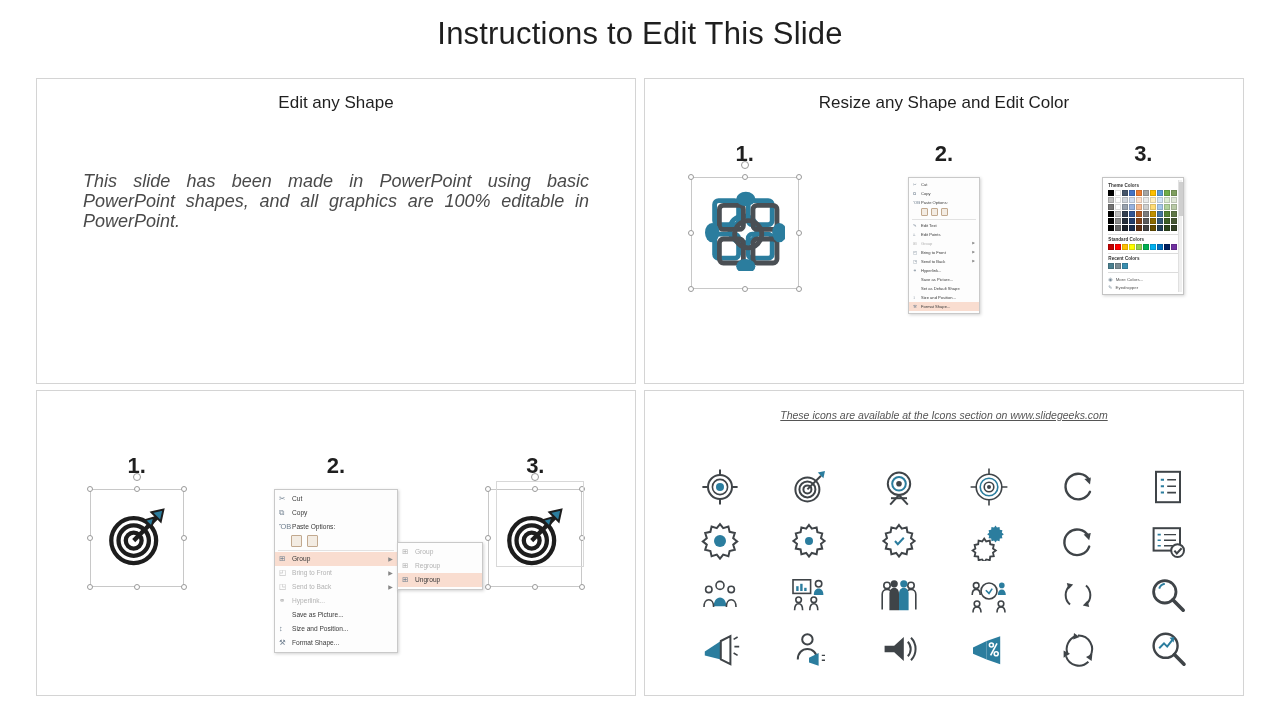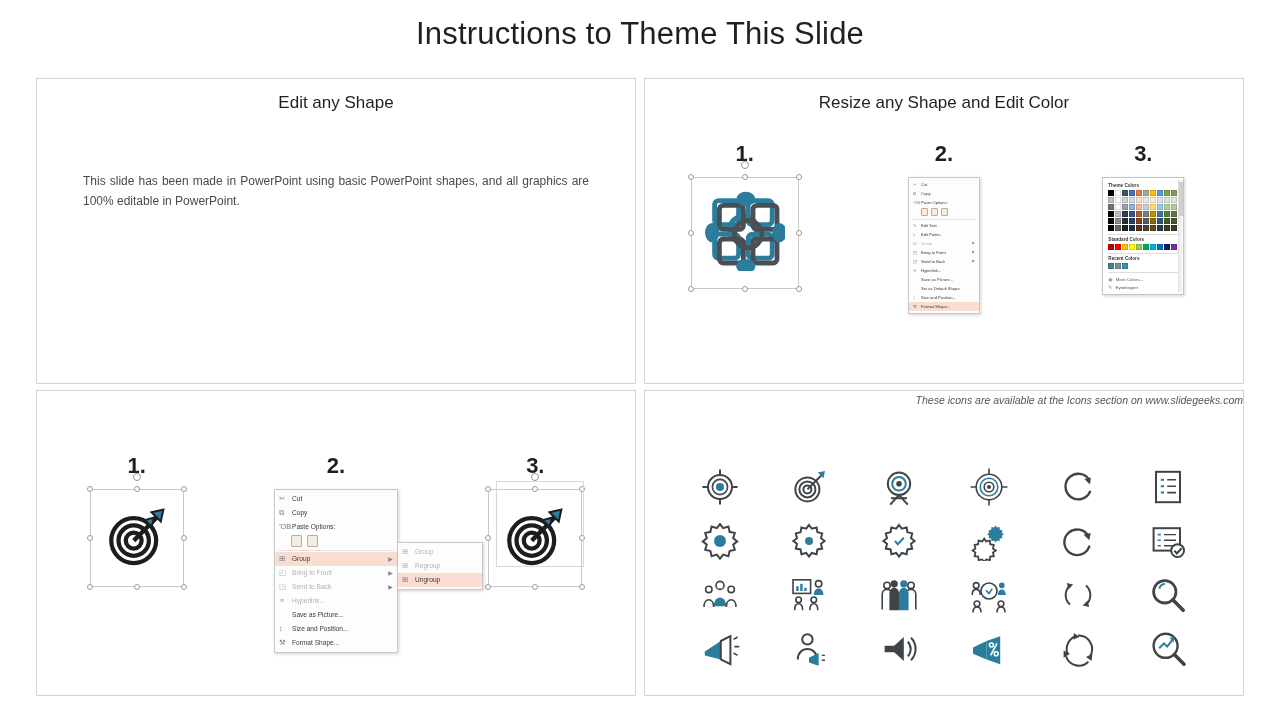--- a/index.html
+++ b/index.html
@@ -31,27 +31,27 @@
     border: 1px solid #d4d4d4;
     background: #fff;
     position: relative;
     overflow: hidden;
   }
   .panel-title {
     text-align: center; font-size: 17px; font-weight: 400;
     color: #1f1f1f; margin-top: 14px;
   }
   .panel-subtitle {
-    text-align: right; font-size: 10.5px; font-style: italic;
-    color: #555; margin-top: 3px;
+    text-align: center; font-size: 10.5px; font-style: italic;
+    color: #555; margin-top: 18px; text-decoration: underline;
   }
 
   
   .body-text {
-    font-size: 12px; line-height: 20px;
+    font-style: italic; font-size: 18px; line-height: 20px;
     color: #4a4a4a; text-align: justify;
     margin: 0 46px;
   }
   .p1 { margin-top: 58px; }
   .p2 { margin-top: 30px; }
 
   
   .steps {
     position: absolute; left: 0; right: 0;
     display: flex; justify-content: space-around; align-items: flex-start;
@@ -159,21 +159,21 @@
     row-gap: 14px;
     justify-items: center; align-items: center;
   }
   .gicon { width: 40px; height: 40px; display: block; }
 </style>
 </head>
 <body>
 
 <div class="slide">
 
-  <div class="slide-title">Instructions to Theme This Slide</div>
+  <div class="slide-title">Instructions to Edit This Slide</div>
 
   <div class="grid">
 
     <div class="panel">
       <div class="panel-title">Edit any Shape</div>
       <div class="body-text p1">This slide has been made in PowerPoint using basic PowerPoint shapes, and all graphics are 100% editable in PowerPoint.</div>
     </div>
 
     <div class="panel">
       <div class="panel-title">Resize any Shape and Edit Color</div>

